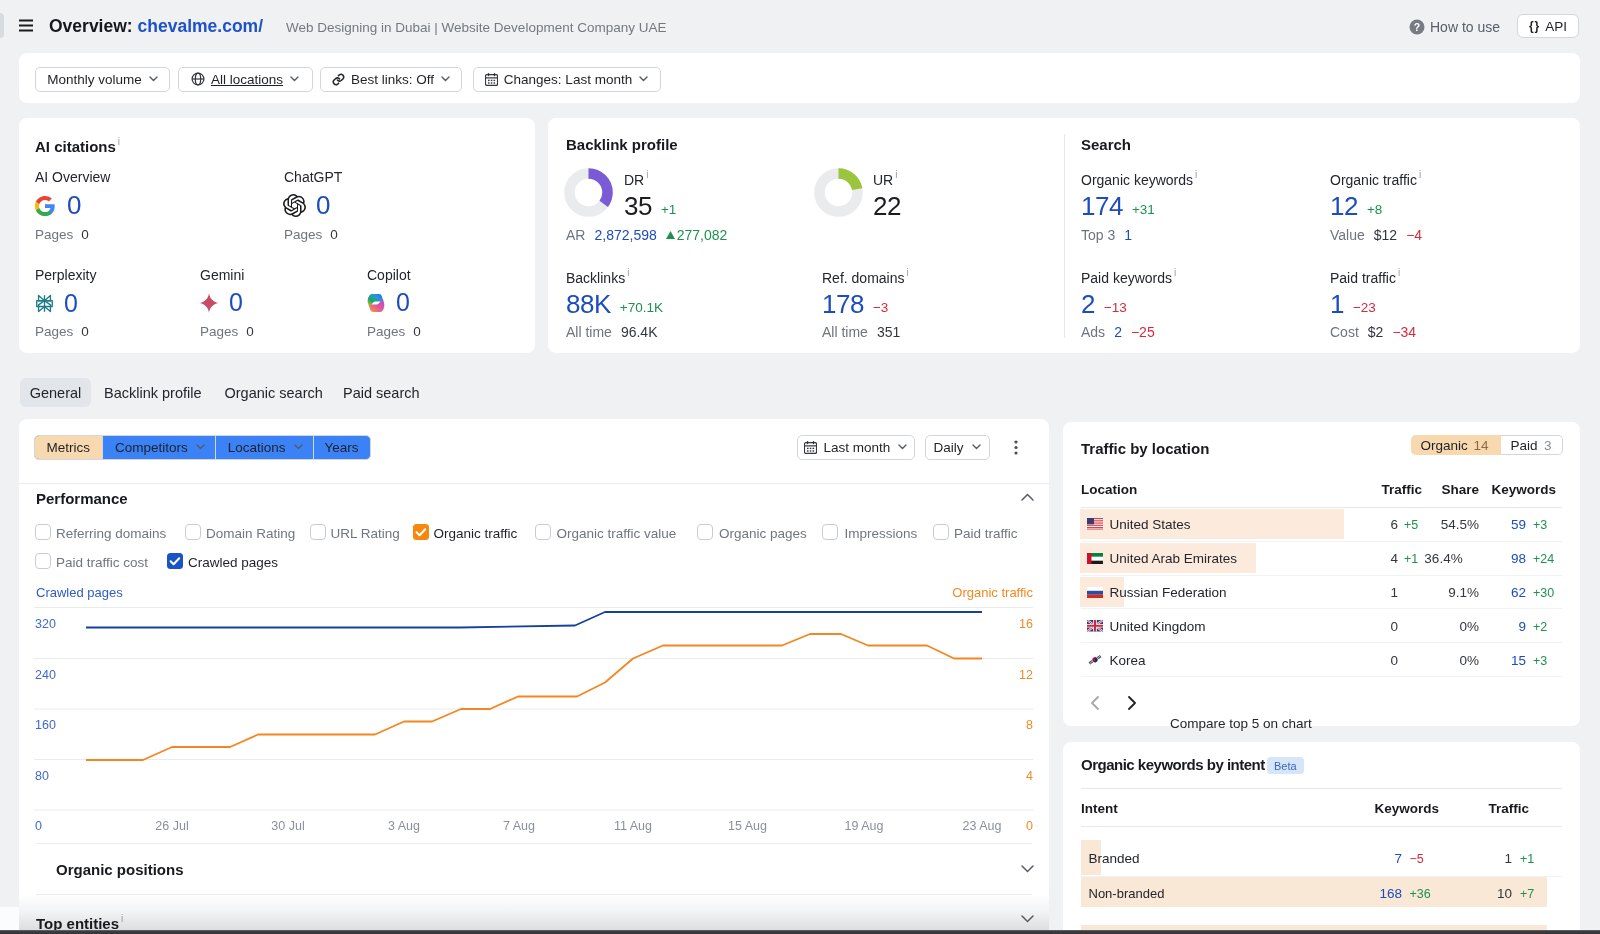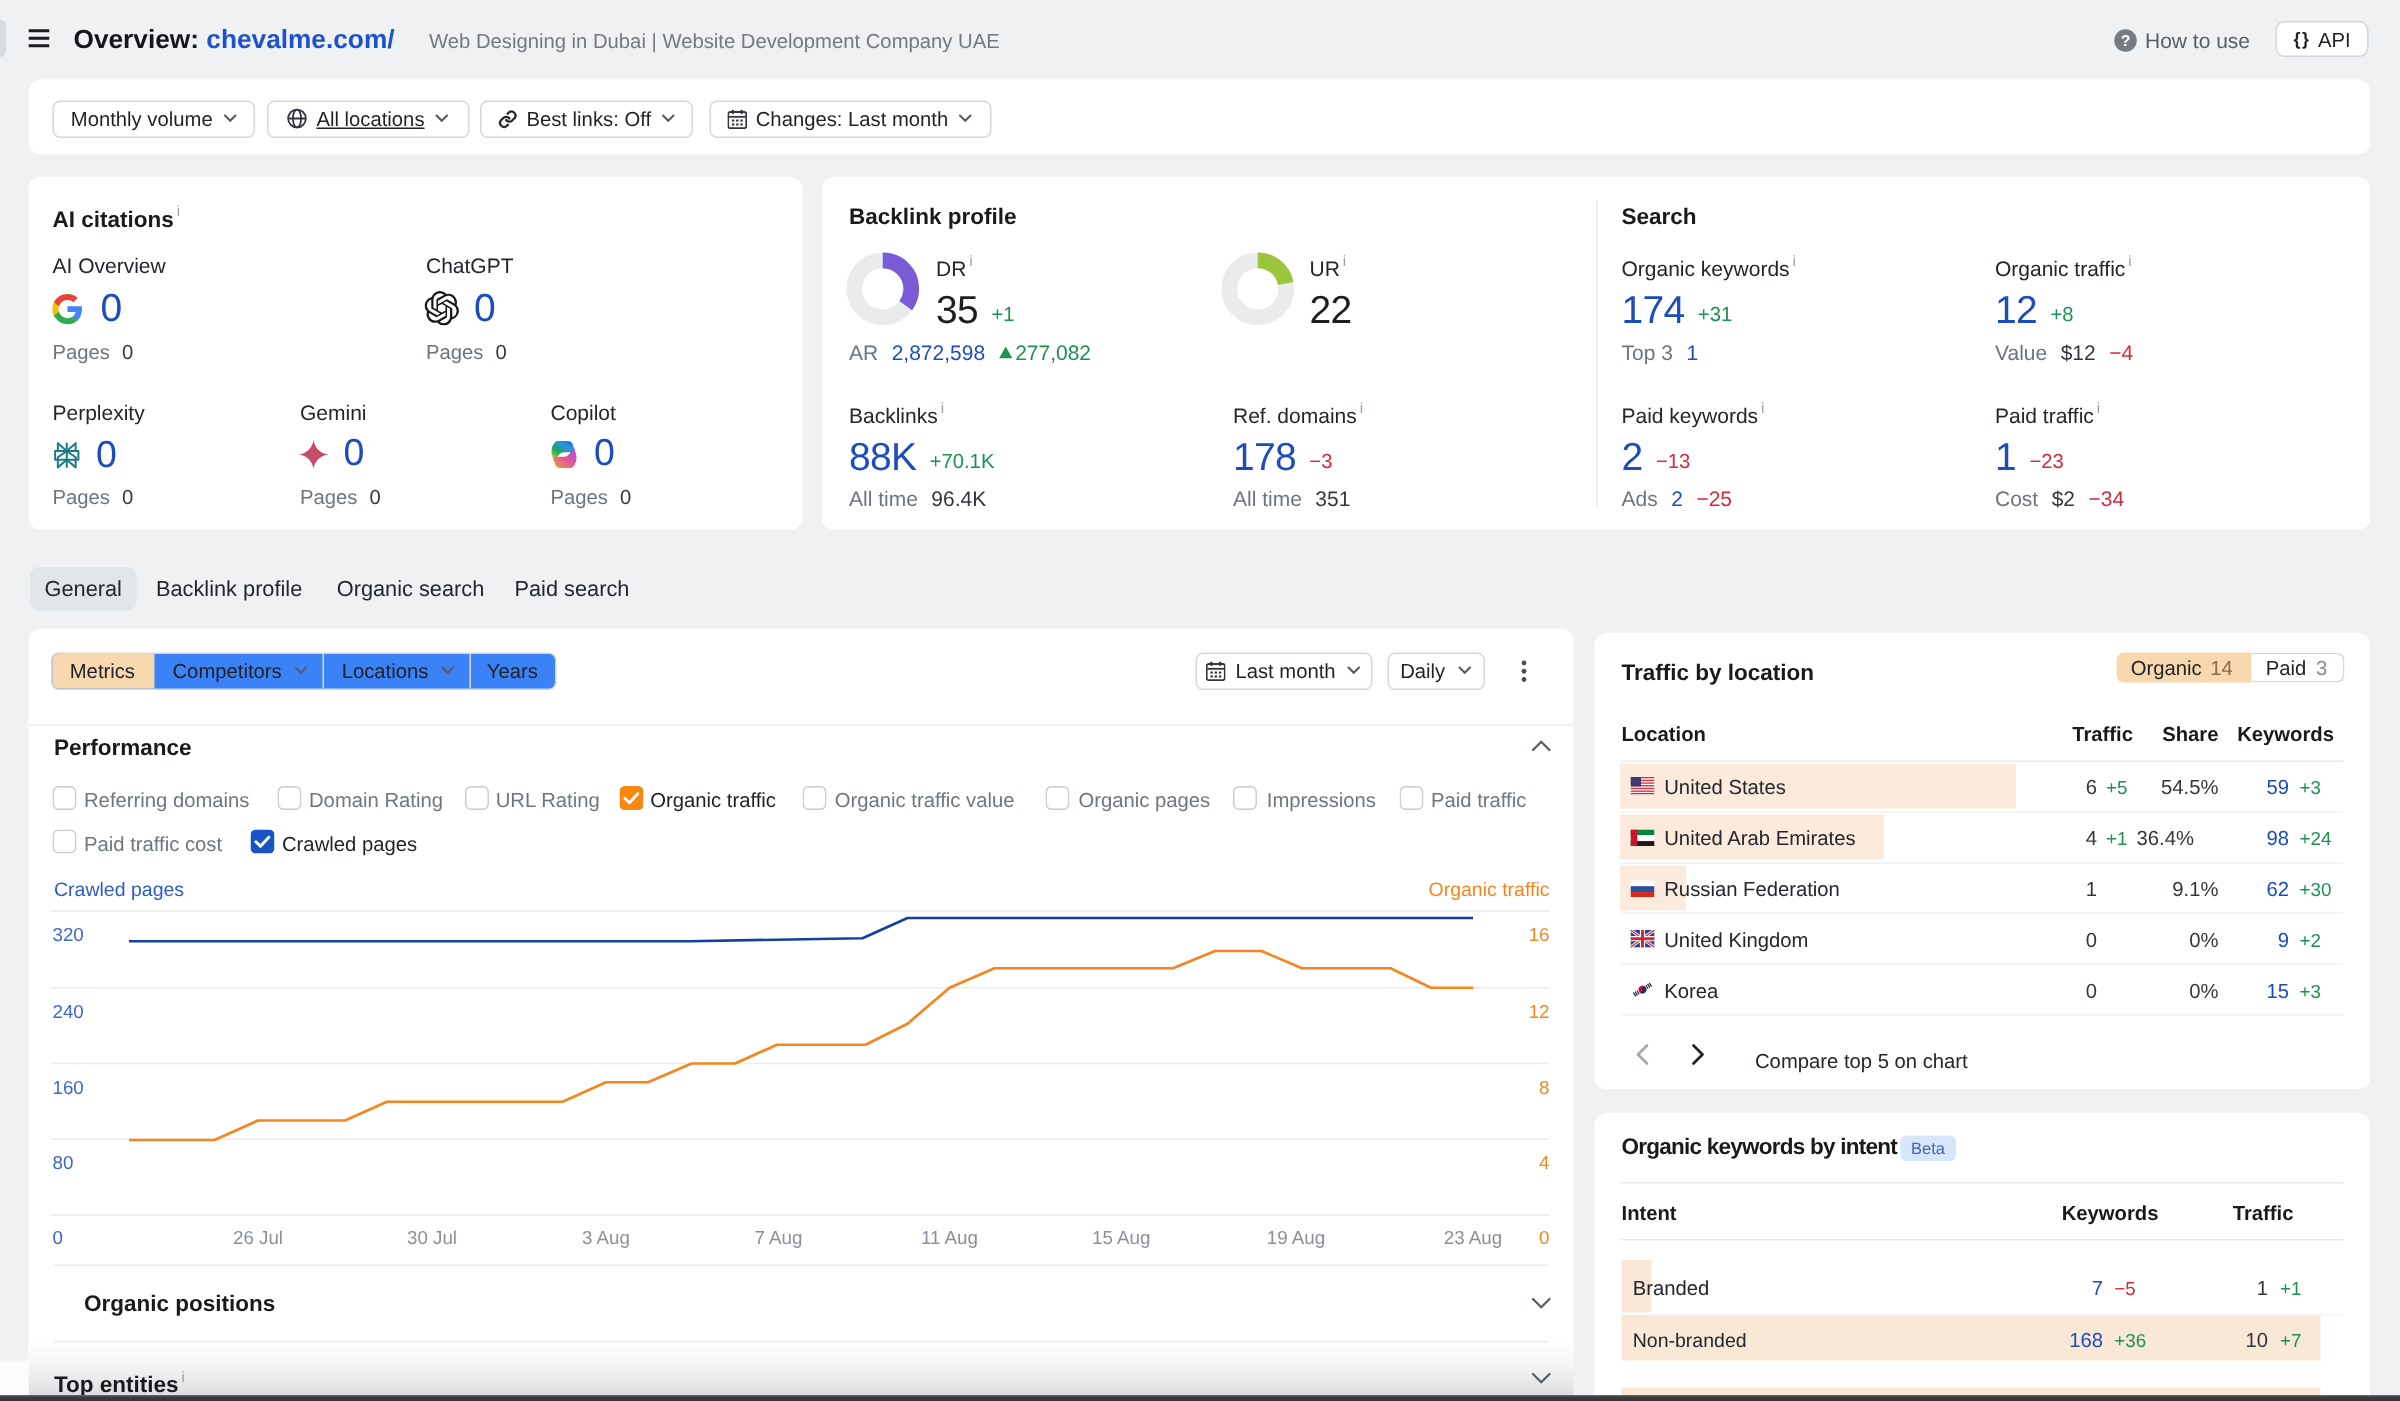--- a/index.html
+++ b/index.html
@@ -552,21 +552,21 @@
   <div class="abs" style="left:1090px;top:696px;">
     <svg width="9" height="14" viewBox="0 0 9 14">
         <path d="M8 1L2 7l6 6" stroke="#a3a9b0" stroke-width="1.8" fill="none" stroke-linecap="round" stroke-linejoin="round"></path>
       </svg>
   </div>
   <div class="abs" style="left:1128px;top:696px;">
     <svg width="9" height="14" viewBox="0 0 9 14">
         <path d="M1 1l6 6-6 6" stroke="#1f2126" stroke-width="1.8" fill="none" stroke-linecap="round" stroke-linejoin="round"></path>
       </svg>
   </div>
-  <div class="abs" style="left:1170px;top:700px;font-size:13.5px;color:#23262c;">Compare top 5 on chart</div>
+  <div class="abs" style="left:1170px;top:716px;font-size:13.5px;color:#23262c;">Compare top 5 on chart</div>
 
   <div class="abs" style="left:1081px;top:756px;"><span class="t15" style="letter-spacing:-0.5px;">Organic keywords by intent</span></div>
   <div class="abs" style="left:1267px;top:757px;background:#d7e5f8;color:#3b66c4;font-size:11px;padding:2.5px 7px;border-radius:4px;">Beta</div>
   <div class="abs" style="left:1081px;top:788px;width:481px;height:1px;background:#e6e8eb;"></div>
   <div class="abs b" style="left:1081px;top:801px;font-size:13.5px;color:#181a1e;">Intent</div>
   <div class="abs b" style="left:1339px;top:801px;width:100px;text-align:right;font-size:13.5px;color:#181a1e;">Keywords</div>
   <div class="abs b" style="left:1459px;top:801px;width:70px;text-align:right;font-size:13.5px;color:#181a1e;">Traffic</div>
   <div class="abs" style="left:1081px;top:826px;width:481px;height:1px;background:#e6e8eb;"></div>
 
   <div class="abs" style="left:1080.5px;top:840px;width:20px;height:35px;background:#f9e8d6;"></div>

